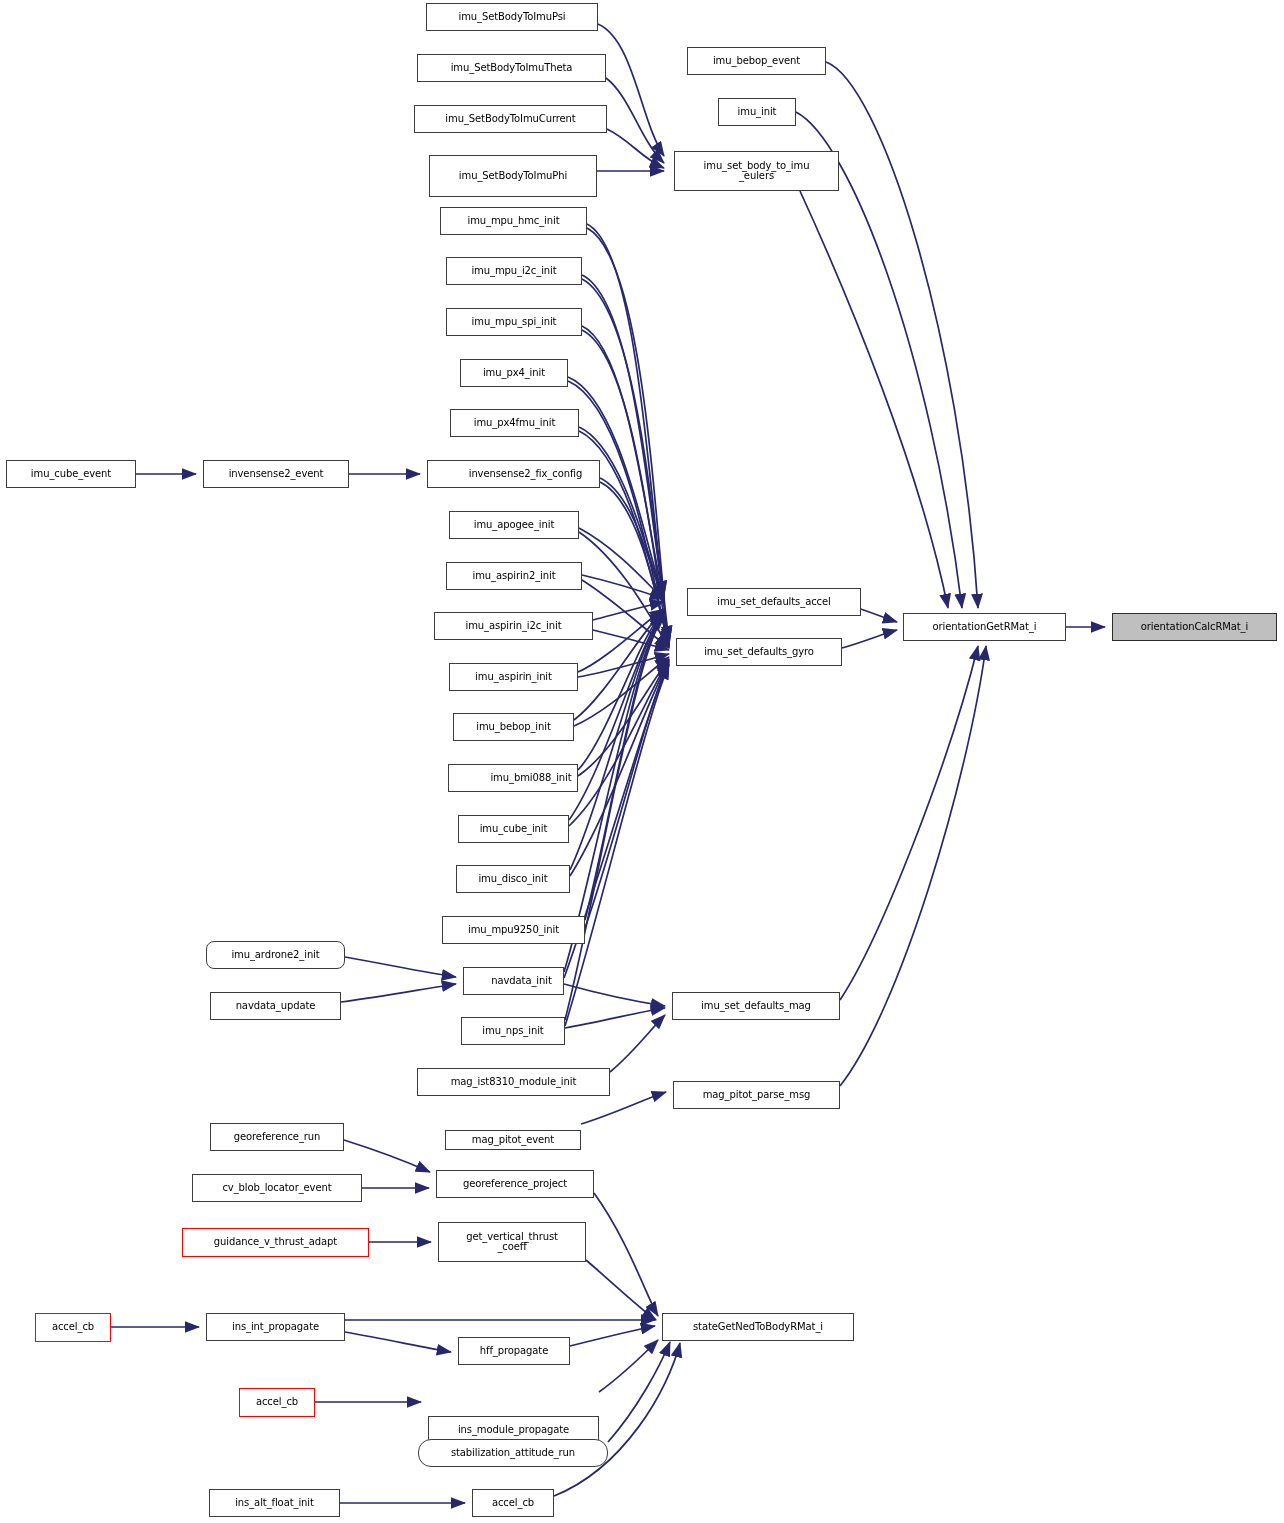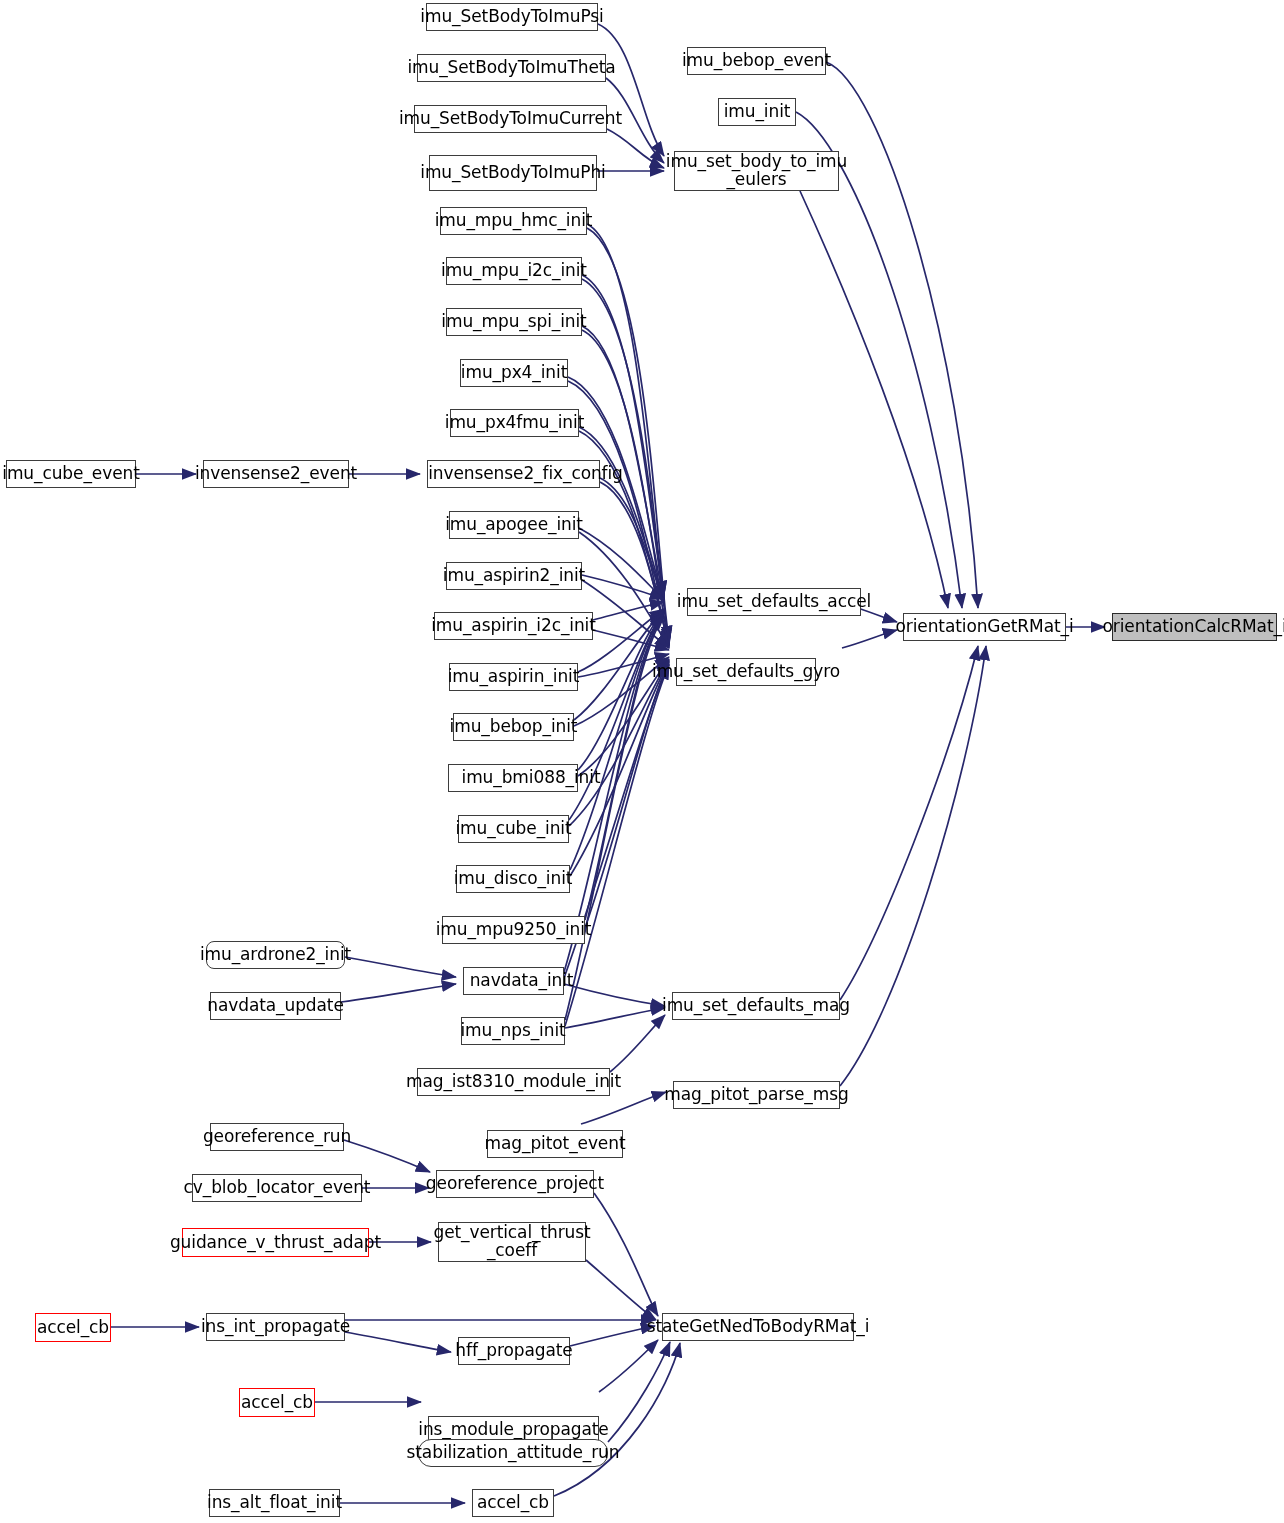--- a/index.html
+++ b/index.html
@@ -25,21 +25,21 @@
   .node {
     position: absolute;
     box-sizing: border-box;
     display: flex;
     align-items: center;
     justify-content: center;
     text-align: center;
     background: #ffffff;
     border: 1px solid #3d3d3d;
     color: #000000;
-    font-size: 17px;
+    font-size: 10px;
     line-height: 1.04;
     letter-spacing: -0.1px;
     white-space: pre;
     cursor: pointer;
   }
   .node.highlight {
     background: #bfbfbf;
     border-color: #2b2b2b;
   }
   .node.warn {
@@ -128,51 +128,51 @@
       </g>
   </svg>
   <div id="nodes">
       <div class="node" style="left: 426px; top: 3px; width: 172px; height: 28px;">imu_SetBodyToImuPsi</div>
       <div class="node" style="left: 687px; top: 47px; width: 139px; height: 28px;">imu_bebop_event</div>
       <div class="node" style="left: 417px; top: 54px; width: 189px; height: 28px;">imu_SetBodyToImuTheta</div>
       <div class="node" style="left: 718px; top: 98px; width: 78px; height: 28px;">imu_init</div>
       <div class="node" style="left: 414px; top: 105px; width: 193px; height: 28px;">imu_SetBodyToImuCurrent</div>
       <div class="node" style="left: 674px; top: 151px; width: 165px; height: 40px;">imu_set_body_to_imu
 _eulers</div>
-      <div class="node" style="left: 429px; top: 155px; width: 168px; height: 36px;">imu_SetBodyToImuPhi</div>
+      <div class="node" style="left: 429px; top: 155px; width: 168px; height: 42px;">imu_SetBodyToImuPhi</div>
       <div class="node" style="left: 440px; top: 207px; width: 147px; height: 28px;">imu_mpu_hmc_init</div>
       <div class="node" style="left: 446px; top: 257px; width: 136px; height: 28px;">imu_mpu_i2c_init</div>
       <div class="node" style="left: 446px; top: 308px; width: 136px; height: 28px;">imu_mpu_spi_init</div>
       <div class="node" style="left: 460px; top: 359px; width: 108px; height: 28px;">imu_px4_init</div>
       <div class="node" style="left: 450px; top: 409px; width: 129px; height: 28px;">imu_px4fmu_init</div>
       <div class="node" style="left: 6px; top: 460px; width: 130px; height: 28px;">imu_cube_event</div>
       <div class="node" style="left: 203px; top: 460px; width: 146px; height: 28px;">invensense2_event</div>
       <div class="node" style="left: 427px; top: 460px; width: 173px; height: 28px; padding-left: 24px;">invensense2_fix_config</div>
       <div class="node" style="left: 449px; top: 511px; width: 130px; height: 28px;">imu_apogee_init</div>
       <div class="node" style="left: 446px; top: 562px; width: 136px; height: 28px;">imu_aspirin2_init</div>
       <div class="node" style="left: 671px; top: 588px; width: 174px; height: 28px; margin-left: 16px;">imu_set_defaults_accel</div>
       <div class="node" style="left: 903px; top: 613px; width: 163px; height: 28px;">orientationGetRMat_i</div>
       <div class="node highlight" style="left: 1112px; top: 613px; width: 165px; height: 28px;">orientationCalcRMat_i</div>
       <div class="node" style="left: 434px; top: 612px; width: 159px; height: 28px;">imu_aspirin_i2c_init</div>
-      <div class="node" style="left: 676px; top: 658px; width: 140px; height: 28px;">imu_set_defaults_gyro</div>
+      <div class="node" style="left: 676px; top: 638px; width: 166px; height: 28px;">imu_set_defaults_gyro</div>
       <div class="node" style="left: 449px; top: 663px; width: 129px; height: 28px;">imu_aspirin_init</div>
       <div class="node" style="left: 453px; top: 713px; width: 121px; height: 28px;">imu_bebop_init</div>
       <div class="node" style="left: 448px; top: 764px; width: 130px; height: 28px; padding-left: 36px;">imu_bmi088_init</div>
       <div class="node" style="left: 458px; top: 815px; width: 111px; height: 28px;">imu_cube_init</div>
       <div class="node" style="left: 456px; top: 865px; width: 114px; height: 28px;">imu_disco_init</div>
       <div class="node" style="left: 442px; top: 916px; width: 143px; height: 28px;">imu_mpu9250_init</div>
       <div class="node" style="left: 206px; top: 941px; width: 139px; height: 28px; border-radius: 8px;">imu_ardrone2_init</div>
       <div class="node" style="left: 463px; top: 967px; width: 101px; height: 28px; padding-left: 16px;">navdata_init</div>
       <div class="node" style="left: 672px; top: 992px; width: 168px; height: 28px;">imu_set_defaults_mag</div>
       <div class="node" style="left: 210px; top: 992px; width: 131px; height: 28px;">navdata_update</div>
       <div class="node" style="left: 461px; top: 1017px; width: 104px; height: 28px;">imu_nps_init</div>
       <div class="node" style="left: 417px; top: 1068px; width: 193px; height: 28px;">mag_ist8310_module_init</div>
       <div class="node" style="left: 673px; top: 1081px; width: 167px; height: 28px;">mag_pitot_parse_msg</div>
       <div class="node" style="left: 210px; top: 1123px; width: 134px; height: 28px;">georeference_run</div>
-      <div class="node" style="left: 445px; top: 1130px; width: 136px; height: 28px; margin-left: 42px;">mag_pitot_event</div>
+      <div class="node" style="left: 445px; top: 1130px; width: 136px; height: 20px;">mag_pitot_event</div>
       <div class="node" style="left: 192px; top: 1174px; width: 170px; height: 28px;">cv_blob_locator_event</div>
       <div class="node" style="left: 436px; top: 1170px; width: 158px; height: 28px;">georeference_project</div>
       <div class="node warn" style="left: 182px; top: 1228px; width: 187px; height: 29px;">guidance_v_thrust_adapt</div>
       <div class="node" style="left: 438px; top: 1222px; width: 148px; height: 40px;">get_vertical_thrust
 _coeff</div>
       <div class="node warn" style="left: 35px; top: 1313px; width: 76px; height: 29px;">accel_cb</div>
       <div class="node" style="left: 206px; top: 1313px; width: 139px; height: 28px;">ins_int_propagate</div>
       <div class="node" style="left: 662px; top: 1313px; width: 192px; height: 28px;">stateGetNedToBodyRMat_i</div>
       <div class="node" style="left: 458px; top: 1337px; width: 112px; height: 28px;">hff_propagate</div>
       <div class="node warn" style="left: 239px; top: 1388px; width: 76px; height: 29px;">accel_cb</div>

